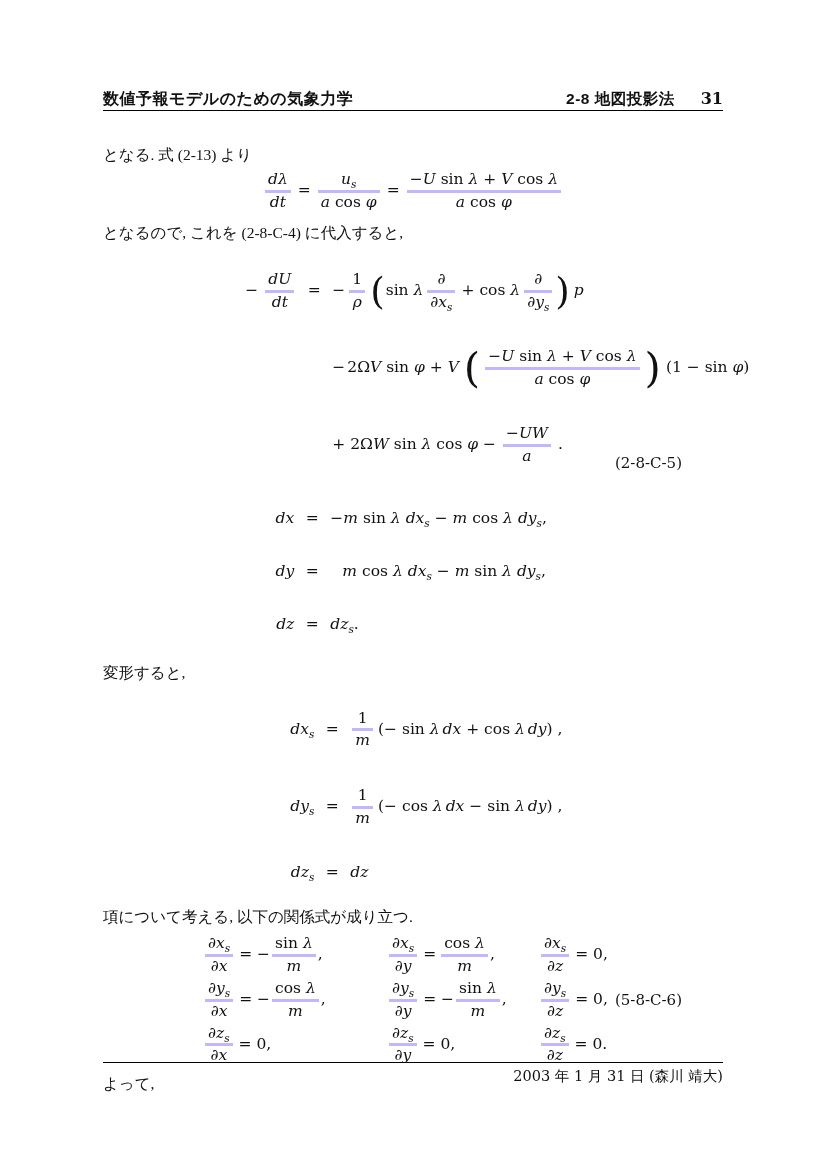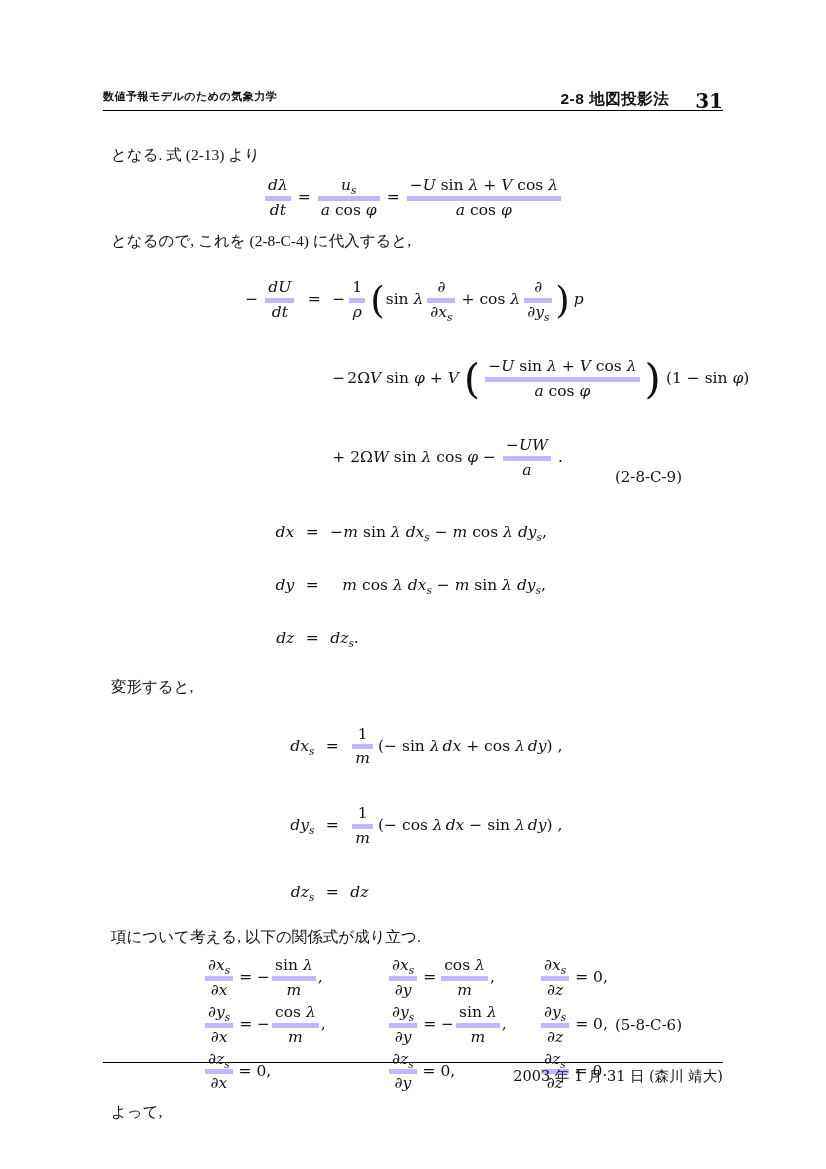--- a/index.html
+++ b/index.html
@@ -1,49 +1,49 @@
 <!DOCTYPE html>
 <html><head>
 <meta charset="utf-8">
 <style>
   html,body { margin:0; padding:0; background:#ffffff; }
   .page { position:relative; width:826px; height:1169px; background:#ffffff; color:#111;
           font-family:"Liberation Serif", serif; overflow:hidden; }
 
   
   .hdr-left  { position:absolute; left:103px; top:89px; font-family:"Liberation Sans", sans-serif;
-               font-weight:bold; font-size:11px; letter-spacing:0.5px; }
+               font-weight:bold; font-size:16px; letter-spacing:0.5px; }
   .hdr-right { position:absolute; right:103px; top:89px; display:flex; align-items:flex-start; gap:26px; }
   .hdr-sec   { font-family:"Liberation Sans", sans-serif; font-weight:bold; font-size:15.5px; letter-spacing:0.5px; }
-  .hdr-page  { font-family:"DejaVu Serif", serif; font-weight:bold; font-size:20px; }
+  .hdr-page  { font-family:"DejaVu Serif", serif; font-weight:bold; font-size:16px; }
   .hdr-rule  { position:absolute; left:103px; right:103px; top:110px; border-top:1.4px solid #000; }
 
   
   .ftr-rule  { position:absolute; left:103px; right:103px; top:1062px; border-top:1px solid #000; }
   .ftr-date  { position:absolute; right:103px; top:1067px; font-family:"DejaVu Serif", serif; font-size:14.5px; }
 
   
   .content { position:absolute; left:103px; top:138px; width:620px; }
-  .para { font-size:15.5px; line-height:1.48; margin:8px; }
+  .para { font-size:15.5px; line-height:1.48; margin:0; }
   .mt6{margin-top:6px}.mt8{margin-top:8px}.mt10{margin-top:10px}.mt12{margin-top:12px}
   .mt14{margin-top:14px}
 
   
   .eqn { position:relative; margin:8px 0; font-family:"DejaVu Serif", serif; font-size:15.5px; }
   .eqbody { width:fit-content; }
   .eqcenter { text-align:center; white-space:pre; }
   .eline { white-space:pre; line-height:1.05; padding:2px 0; }
   .elhs { display:inline-block; width:var(--lhsw,40px); text-align:right; white-space:pre; }
   .erel { display:inline-block; min-width:36px; text-align:center; box-sizing:border-box; }
   .erhs { white-space:pre; }
   .mv { font-style:italic; }
   .mr { font-style:normal; }
   sub { font-size:10.5px; font-style:italic; line-height:0; }
   .frac { display:inline-block; vertical-align:middle; text-align:center; margin:0 2px; }
-  .frac > .num { display:block; padding:0 3px 1px; border-bottom:5px solid #c4b5fd; line-height:1.15; }
+  .frac > .num { display:block; padding:0 3px 1px; border-bottom:3px solid #c4b5fd; line-height:1.15; }
   .frac > .den { display:block; padding:1px 3px 0; line-height:1.15; }
   .bigp { font-style:normal; vertical-align:middle; line-height:0; display:inline-block; margin:0 1px; }
   .gap { display:inline-block; }
   .eqgrid { display:grid; grid-template-columns:184px 152px auto; row-gap:4px; width:fit-content; }
   .gcell { white-space:pre; line-height:1.05; }
   .eqlabel { position:absolute; right:41px; font-size:15px; font-family:"DejaVu Serif", serif; }
   .imath { font-family:"DejaVu Serif", serif; white-space:pre; }
 </style>
 </head>
 <body>
@@ -74,21 +74,21 @@
         <div class="eline">
           <span class="elhs"><span class="mr">− </span><span class="frac"><span class="num"><span class="mv">dU</span></span><span class="den"><span class="mv">dt</span></span></span></span><span class="erel">=</span><span class="erhs"><span class="mr">−</span><span class="gap" style="width: 2px;"></span><span class="frac"><span class="num"><span class="mr">1</span></span><span class="den"><span class="mv">ρ</span></span></span><span class="gap" style="width: 2px;"></span><span class="bigp" style="font-size: 2.4em;">(</span><span class="mr">sin </span><span class="mv">λ</span><span class="gap" style="width: 2px;"></span><span class="frac"><span class="num"><span class="mv">∂</span></span><span class="den"><span class="mv">∂x</span><sub>s</sub></span></span><span class="gap" style="width: 4px;"></span><span class="mr">+ cos </span><span class="mv">λ</span><span class="gap" style="width: 2px;"></span><span class="frac"><span class="num"><span class="mv">∂</span></span><span class="den"><span class="mv">∂y</span><sub>s</sub></span></span><span class="bigp" style="font-size: 2.4em;">)</span><span class="gap" style="width: 3px;"></span><span class="mv">p</span></span>
         </div>
         <div class="eline">
           <span class="elhs"></span><span class="erel"></span><span class="erhs"><span class="mr">−</span><span class="gap" style="width: 2px;"></span><span class="mr">2Ω</span><span class="mv">V</span><span class="mr"> sin </span><span class="mv">φ</span><span class="mr"> + </span><span class="mv">V</span><span class="gap" style="width: 4px;"></span><span class="bigp" style="font-size: 2.7em;">(</span><span class="gap" style="width: 2px;"></span><span class="frac"><span class="num"><span class="mr">−</span><span class="mv">U</span><span class="mr"> sin </span><span class="mv">λ</span><span class="mr"> + </span><span class="mv">V</span><span class="mr"> cos </span><span class="mv">λ</span></span><span class="den"><span class="mv">a</span><span class="mr"> cos </span><span class="mv">φ</span></span></span><span class="gap" style="width: 2px;"></span><span class="bigp" style="font-size: 2.7em;">)</span><span class="gap" style="width: 4px;"></span><span class="mr">(1 − sin </span><span class="mv">φ</span><span class="mr">)</span></span>
         </div>
         <div class="eline">
           <span class="elhs"></span><span class="erel"></span><span class="erhs"><span class="mr">+ 2Ω</span><span class="mv">W</span><span class="mr"> sin </span><span class="mv">λ</span><span class="mr"> cos </span><span class="mv">φ</span><span class="mr"> − </span><span class="frac"><span class="num"><span class="mr">−</span><span class="mv">UW</span></span><span class="den"><span class="mv">a</span></span></span><span class="mr"> .</span></span>
         </div>
       </div>
-      <span class="eqlabel" style="bottom:12px">(2-8-C-9)</span>
+      <span class="eqlabel" style="bottom:12px">(2-8-C-5)</span>
     </div>
 
 
 
     <div class="eqn">
       <div class="eqbody" style="margin-left:116px; --lhsw:26px">
         <div class="eline">
           <span class="elhs"><span class="mv">dx</span></span><span class="erel">=</span><span class="erhs"><span class="mr">−</span><span class="mv">m</span><span class="gap" style="width: 5px;"></span><span class="mr">sin </span><span class="mv">λ</span><span class="gap" style="width: 5px;"></span><span class="mv">dx</span><sub>s</sub><span class="mr"> − </span><span class="mv">m</span><span class="mr"> cos </span><span class="mv">λ</span><span class="gap" style="width: 5px;"></span><span class="mv">dy</span><sub>s</sub><span class="mr">,</span></span>
         </div>
         <div class="eline">

